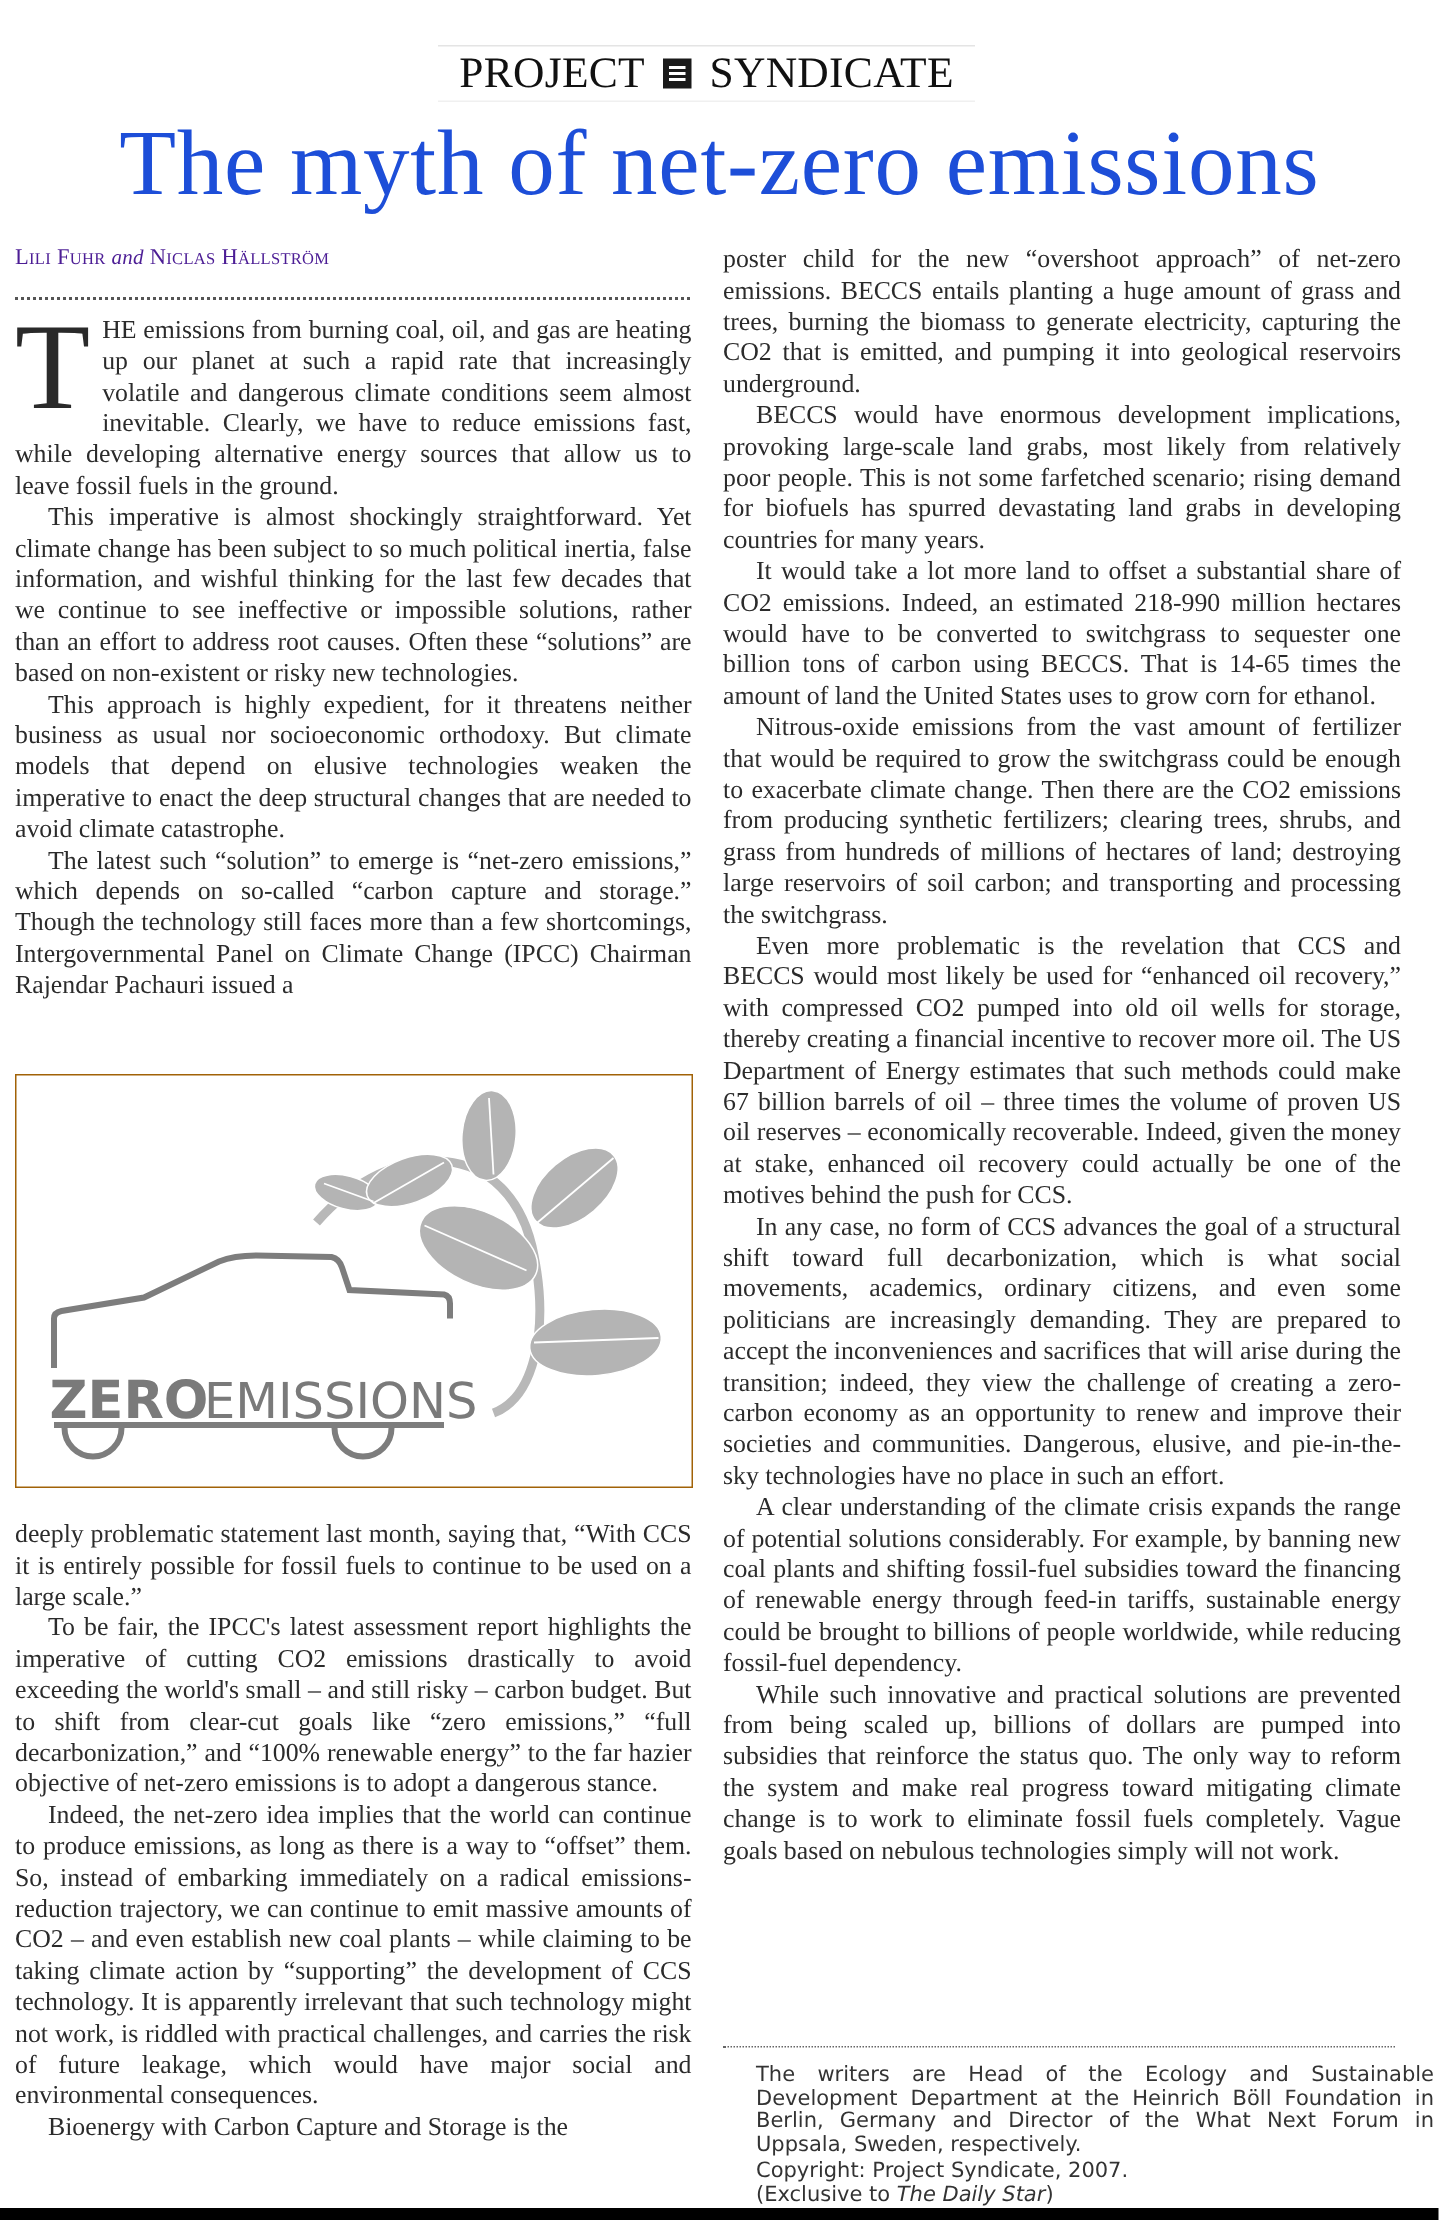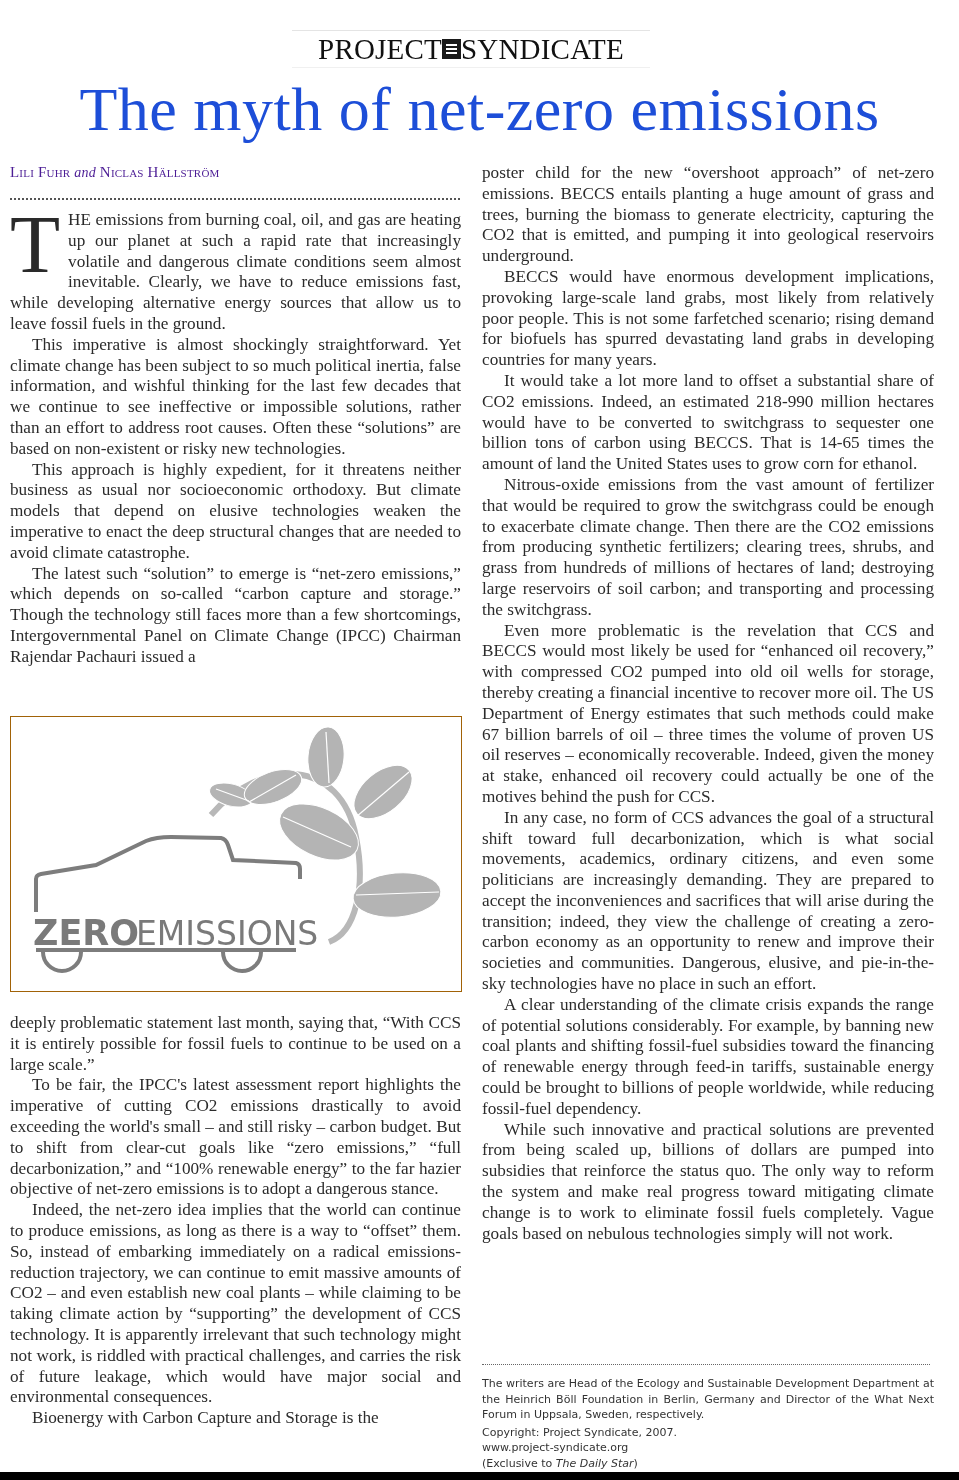--- a/index.html
+++ b/index.html
@@ -8,21 +8,21 @@
     color: #2b2b2b;
     font-family: "Liberation Serif", "DejaVu Serif", serif;
   }
   .topcut {
     position: absolute; left: 0; top: -6px; width: 959px; height: 10px;
     font-size: 15px; color: #555; white-space: nowrap; overflow: hidden;
   }
   .masthead {
     position: absolute; left: 292px; top: 30px; width: 358px; height: 36px;
     border-top: 1px solid #e4e4e4; border-bottom: 1px solid #f0f0f0;
-    display: flex; align-items: center; justify-content: center; gap: 0;
+    display: flex; align-items: center; justify-content: center; gap: 12px;
     font-family: "Liberation Serif", serif; font-size: 29px; color: #111;
     letter-spacing: 0.2px;
   }
   .ps-icon {
     width: 19px; height: 20px; background: #1a1a1a; display: inline-flex;
     flex-direction: column; justify-content: center; align-items: center; gap: 2px;
   }
   .ps-icon span { display:block; width: 11px; height: 2px; background: #fff; }
   .headline {
     position: absolute; left: 0; top: 72px; width: 959px; text-align: center;
@@ -45,22 +45,22 @@
   }
   .dropcap {
     float: left; font-size: 82px; line-height: 62px; margin: 4px 8px 0 0;
     color: #2a2a2a; font-family: "Liberation Serif", serif;
   }
   .figure {
     position: absolute; left: 10px; top: 716px; width: 450px; height: 274px;
     border: 1px solid #a16207; background: #fff;
   }
   .footnote {
-    position: absolute; left: 482px; width: 452px;
-    font-family: "DejaVu Sans", sans-serif; font-size: 11px; line-height: 15.5px; color: #333;
+    position: absolute; left: 504px; width: 452px;
+    font-family: "DejaVu Sans", sans-serif; font-size: 14px; line-height: 15.5px; color: #333;
   }
   .footnote .just { text-align: justify; }
   .bottombar { position: absolute; left: 0; top: 1472px; width: 959px; height: 8px; background: #000; }
 </style>
 </head>
 <body>
 
 <div class="topcut"></div>
 
 <div class="masthead">
@@ -137,17 +137,16 @@
   <p>In any case, no form of CCS advances the goal of a structural shift toward full decarbonization, which is what social movements, academics, ordinary citizens, and even some politicians are increasingly demanding. They are prepared to accept the inconveniences and sacrifices that will arise during the transition; indeed, they view the challenge of creating a zero-carbon economy as an opportunity to renew and improve their societies and communities. Dangerous, elusive, and pie-in-the-sky technologies have no place in such an effort.</p>
   <p>A clear understanding of the climate crisis expands the range of potential solutions considerably. For example, by banning new coal plants and shifting fossil-fuel subsidies toward the financing of renewable energy through feed-in tariffs, sustainable energy could be brought to billions of people worldwide, while reducing fossil-fuel dependency.</p>
   <p>While such innovative and practical solutions are prevented from being scaled up, billions of dollars are pumped into subsidies that reinforce the status quo. The only way to reform the system and make real progress toward mitigating climate change is to work to eliminate fossil fuels completely. Vague goals based on nebulous technologies simply will not work.</p>
 </div>
 
 <div class="dots" style="left:482px; top:1364px; width:448px; border-top:1px dotted #666;"></div>
 
 <div class="footnote" style="top:1376px;">
   <div class="just">The writers are Head of the Ecology and Sustainable Development Department at the Heinrich Böll Foundation in Berlin, Germany and Director of the What Next Forum in Uppsala, Sweden, respectively.</div>
   <div style="margin-top:2px;">Copyright: Project Syndicate, 2007.</div>
-  <div>www.project-syndicate.org</div>
   <div><span>(Exclusive to </span><i>The Daily Star</i><span>)</span></div>
 </div>
 
 <div class="bottombar"></div>
 
 </body></html>

